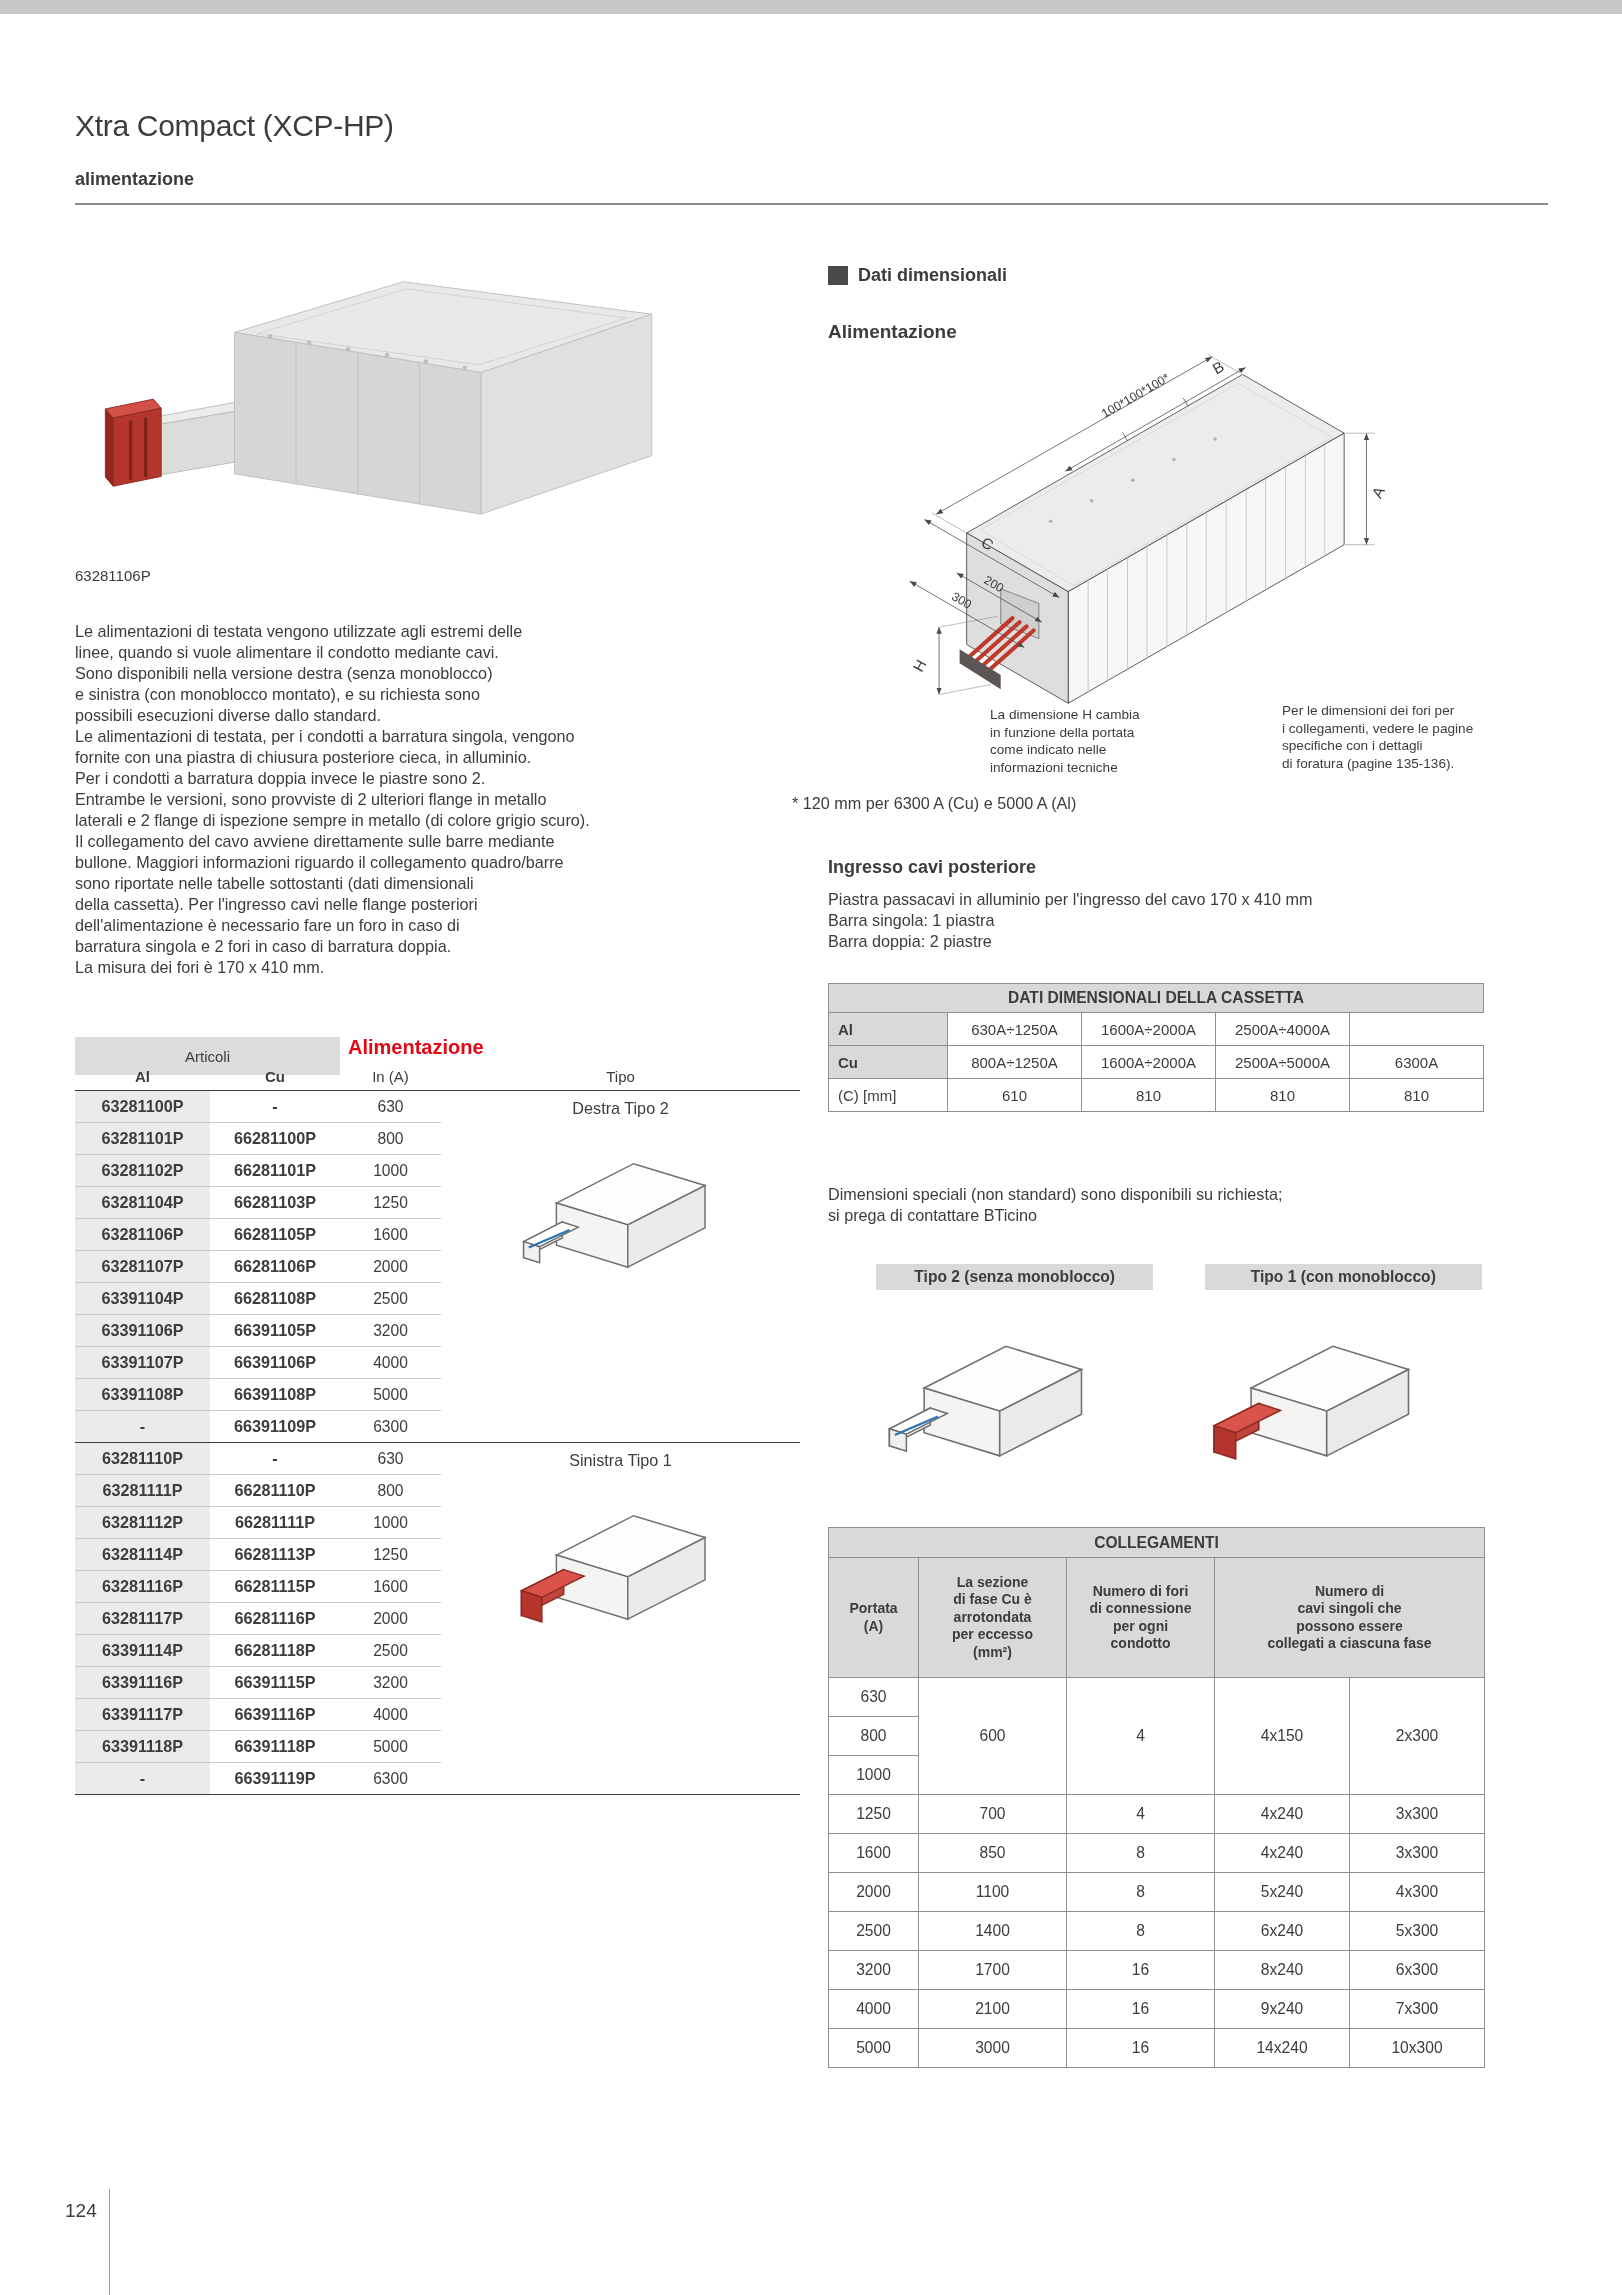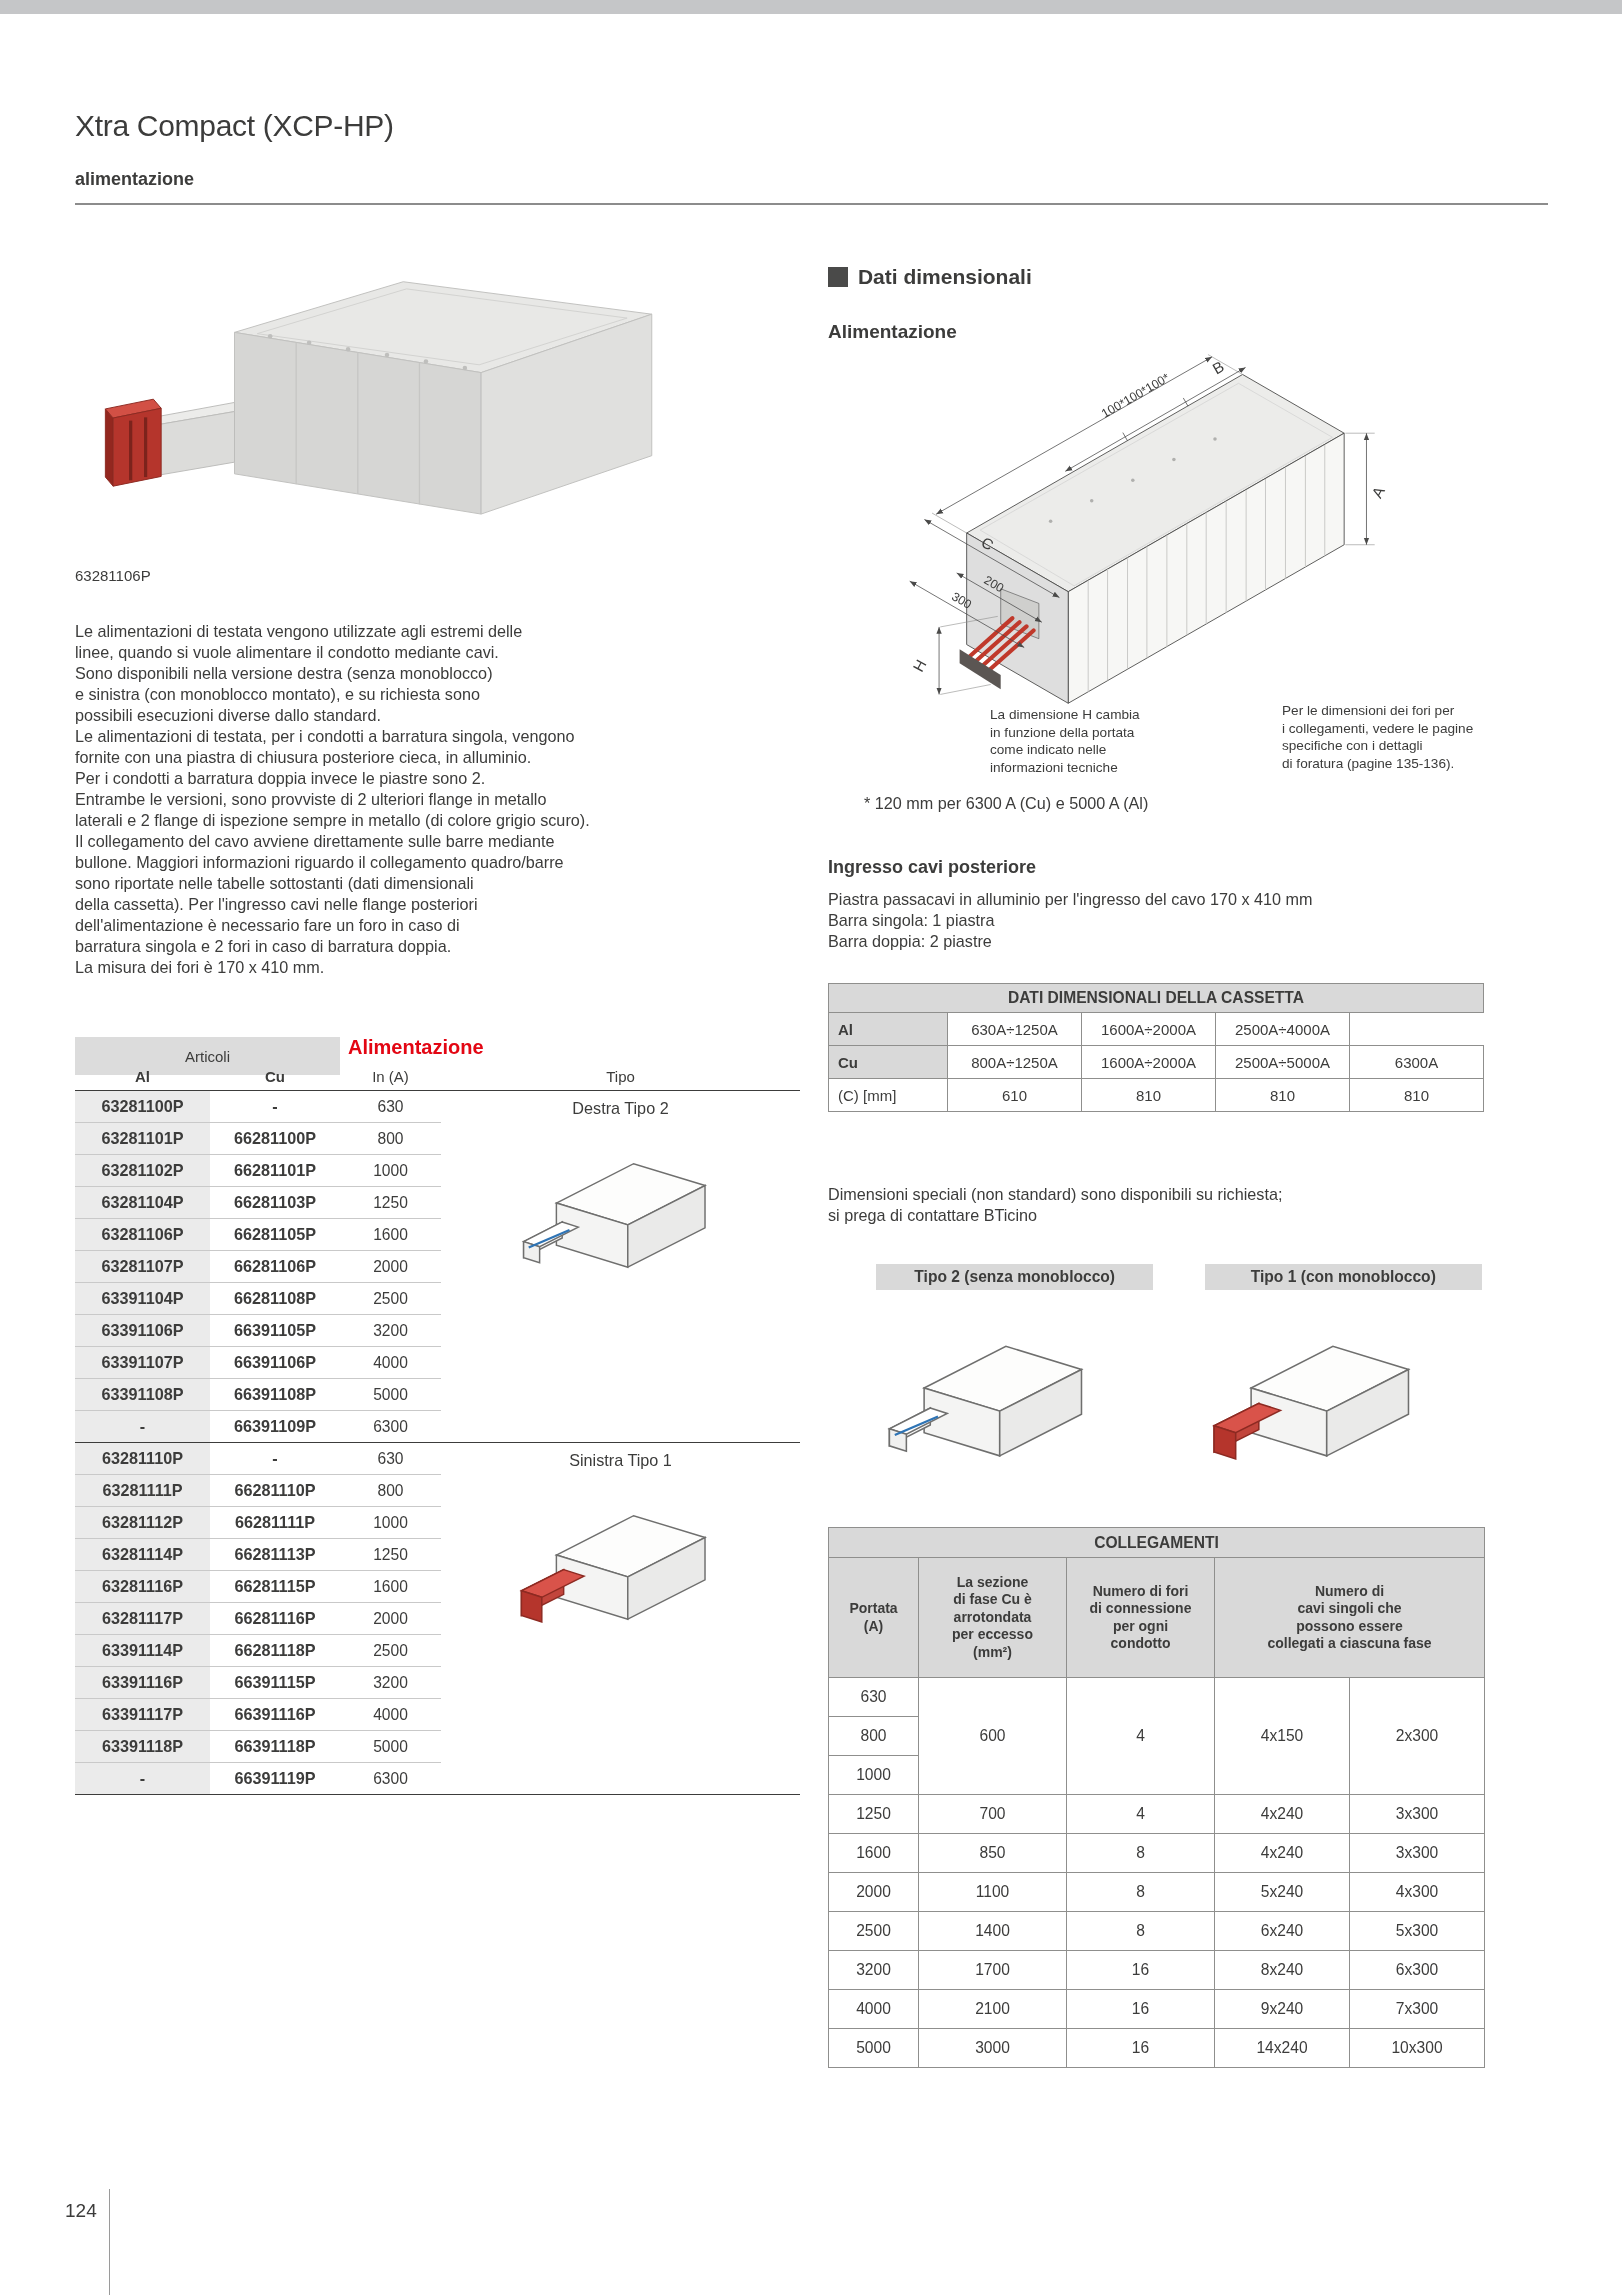--- a/index.html
+++ b/index.html
@@ -29,30 +29,30 @@
   .articoli td.al{background:#ebebeb;font-weight:700;border-bottom:0.6px solid #c9c9c9;}
   .articoli td.cu{font-weight:700;border-bottom:0.6px solid #c9c9c9;}
   .articoli td.ina{border-bottom:0.6px solid #c9c9c9;font-size:15.6px;}
   .articoli tr.sec-end td.al,.articoli tr.sec-end td.cu,.articoli tr.sec-end td.ina{border-bottom:1.9px solid #3c3c3b;}
   .articoli td.tipo{vertical-align:top;border-bottom:1.9px solid #3c3c3b;}
   .tipo-label{font-size:16.2px;margin-top:7.8px;}
   .tipo-svg{display:block;margin:18px auto 0 auto;}
 
   .dim-head{position:absolute;left:828px;top:265px;display:flex;align-items:center;gap:10.4px;}
   .dim-square{width:19.5px;height:19.5px;background:#4a4a49;}
-  .dim-title{font-size:21px;font-weight:700;}
+  .dim-title{font-size:18px;font-weight:700;}
   .dim-sub{position:absolute;left:828px;top:321px;font-size:19px;font-weight:700;}
   .diagram{position:absolute;left:828px;top:351px;}
   .dimtxt{font-size:26px;fill:#3c3c3b;}
   .dimtxt-s{font-size:21px;fill:#3c3c3b;}
 
   .note{position:absolute;font-size:13.6px;line-height:17.5px;white-space:pre-line;}
   .note-left{left:990px;top:706px;width:292px;}
   .note-right{left:1282px;top:702px;width:268px;}
-  .footnote{position:absolute;left:864px;top:794px;font-size:16.2px;}
+  .footnote{position:absolute;left:792px;top:794px;font-size:16.2px;}
 
   .ingresso-title{position:absolute;left:828px;top:857px;font-size:18px;font-weight:700;}
   .ingresso-text{position:absolute;left:828px;top:889px;font-size:16.2px;line-height:21px;white-space:pre-line;}
 
   .cassetta{position:absolute;left:828px;top:983px;width:654px;border-collapse:collapse;table-layout:fixed;font-size:15px;}
   .cassetta th,.cassetta td{border:0.6px solid #8f8f8d;height:30px;vertical-align:middle;}
   .cassetta .t-title{background:#d9d9d9;font-weight:700;font-size:15.6px;text-align:center;height:26px;}
   .cassetta th.lab{text-align:left;padding-left:9px;font-weight:400;}
   .cassetta th.lab.g{background:#d9d9d9;font-weight:700;}
   .cassetta td{text-align:center;padding:0;}

